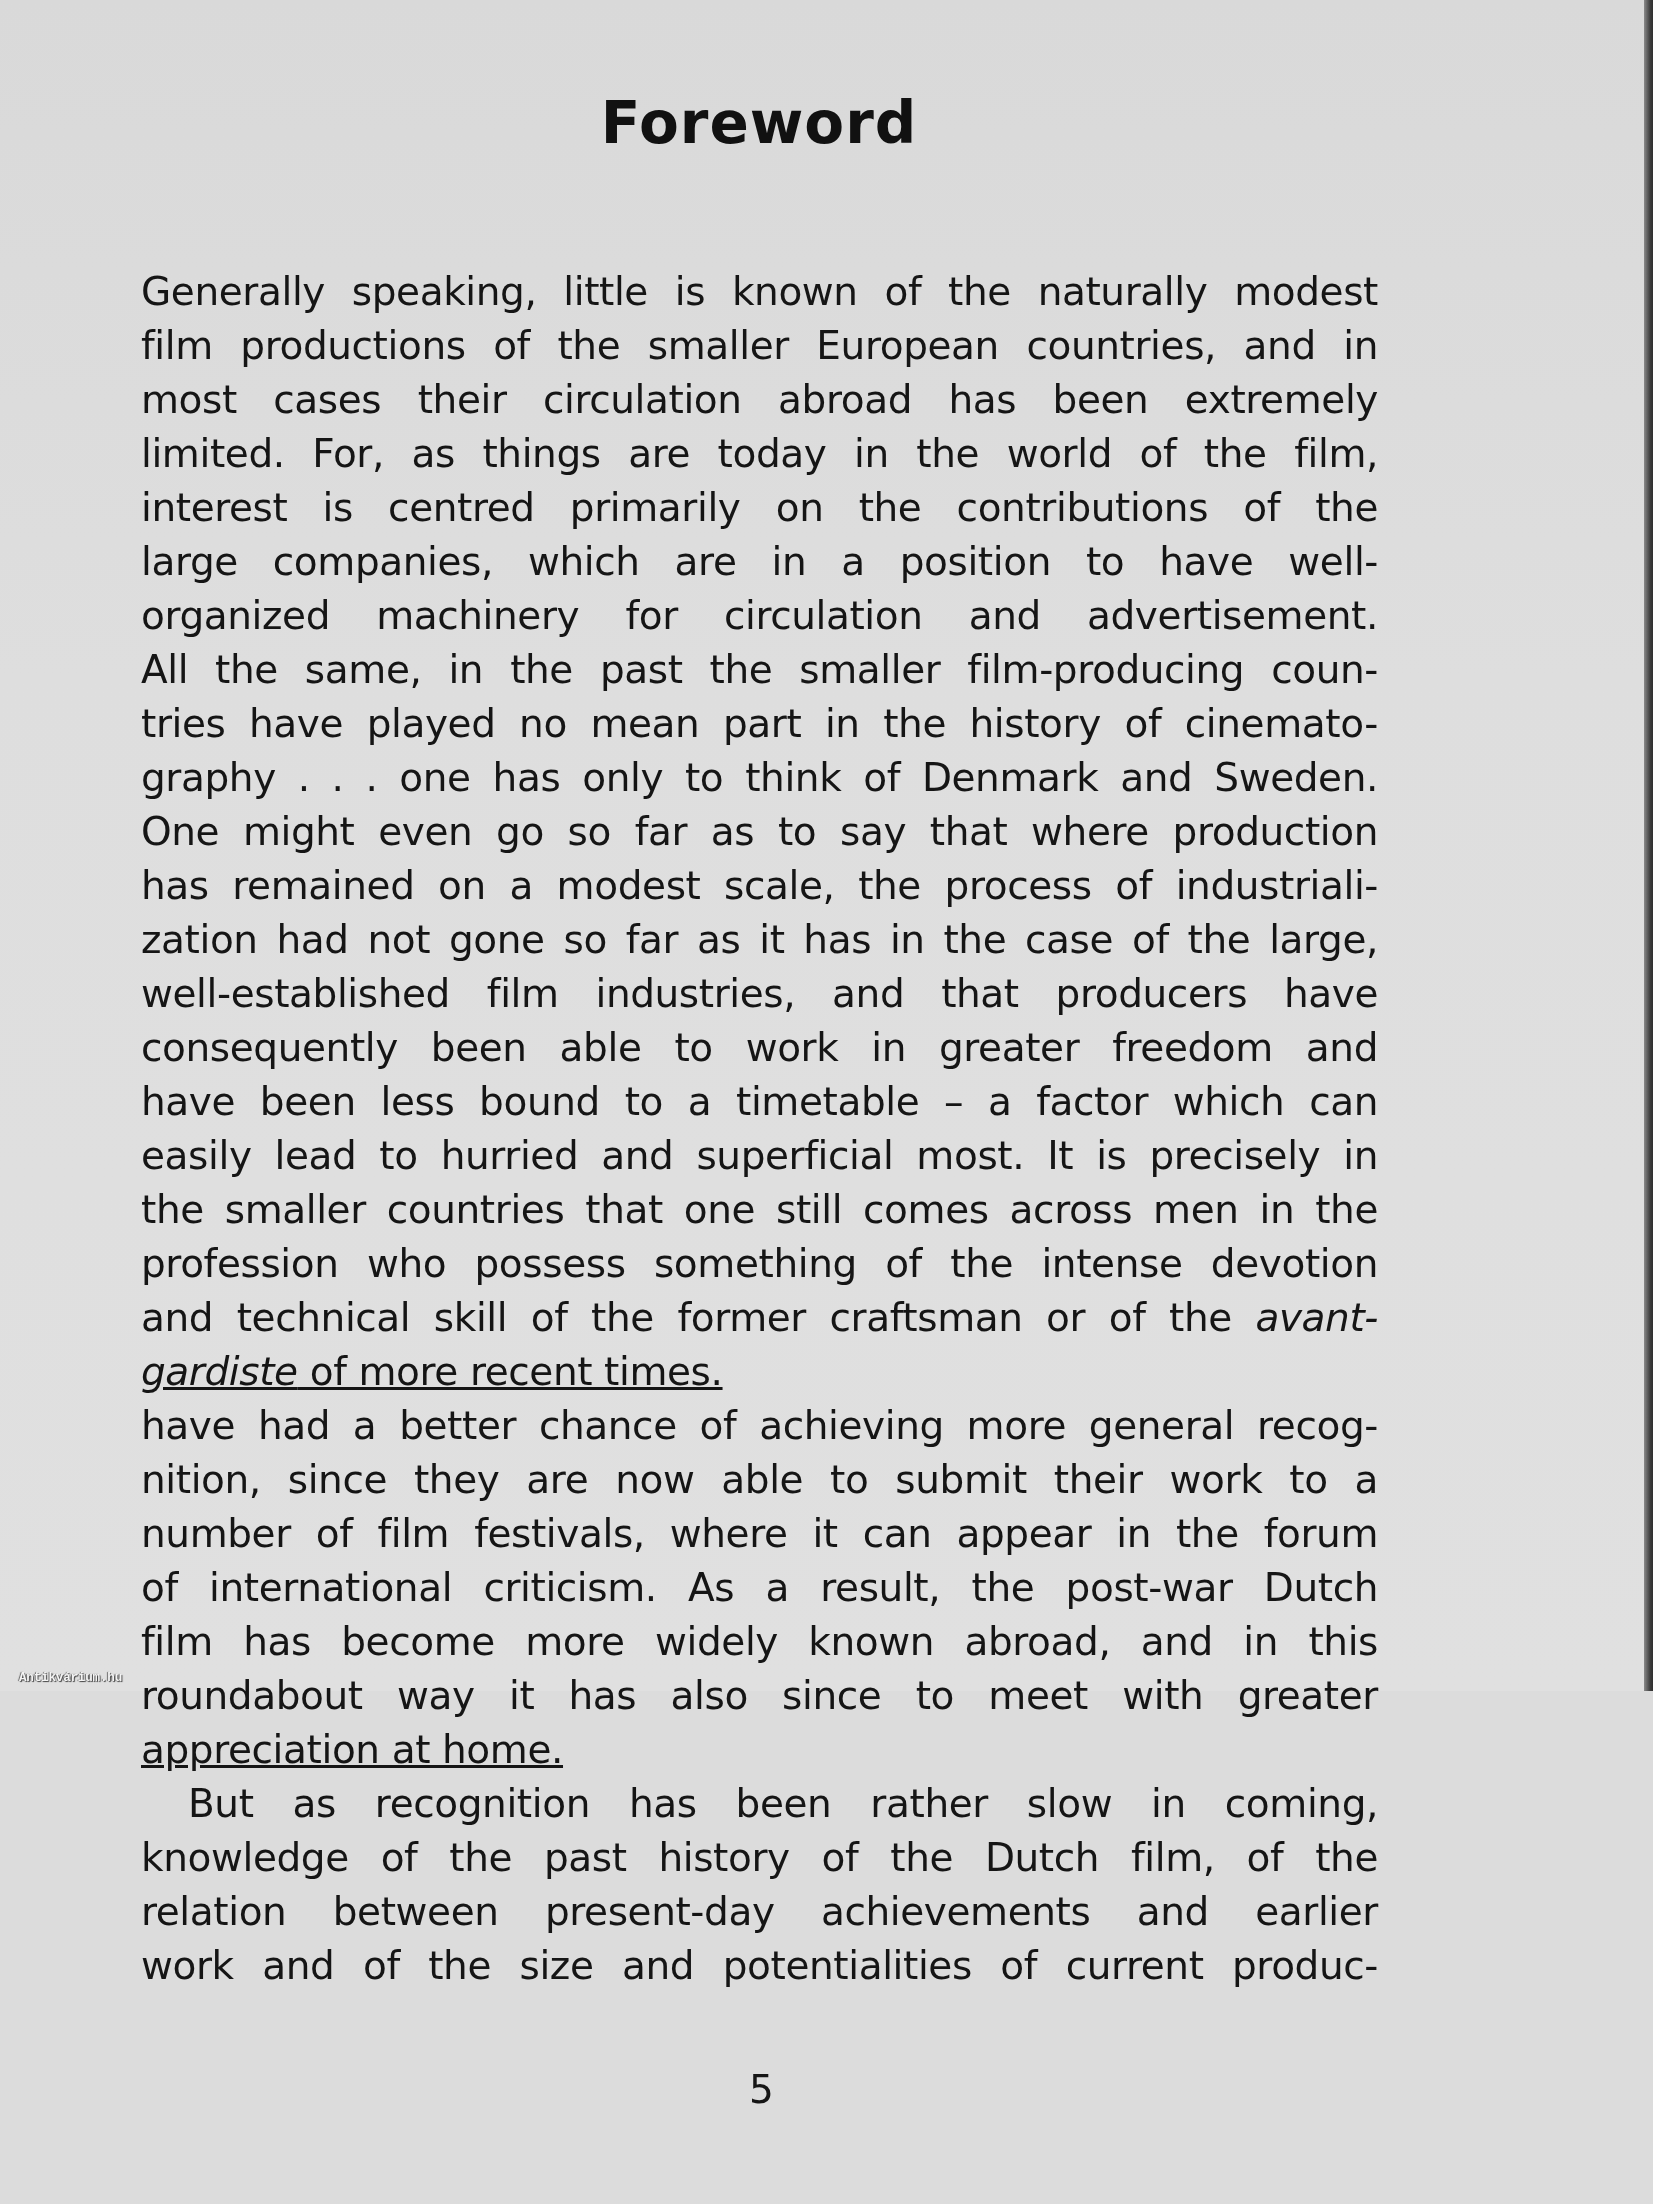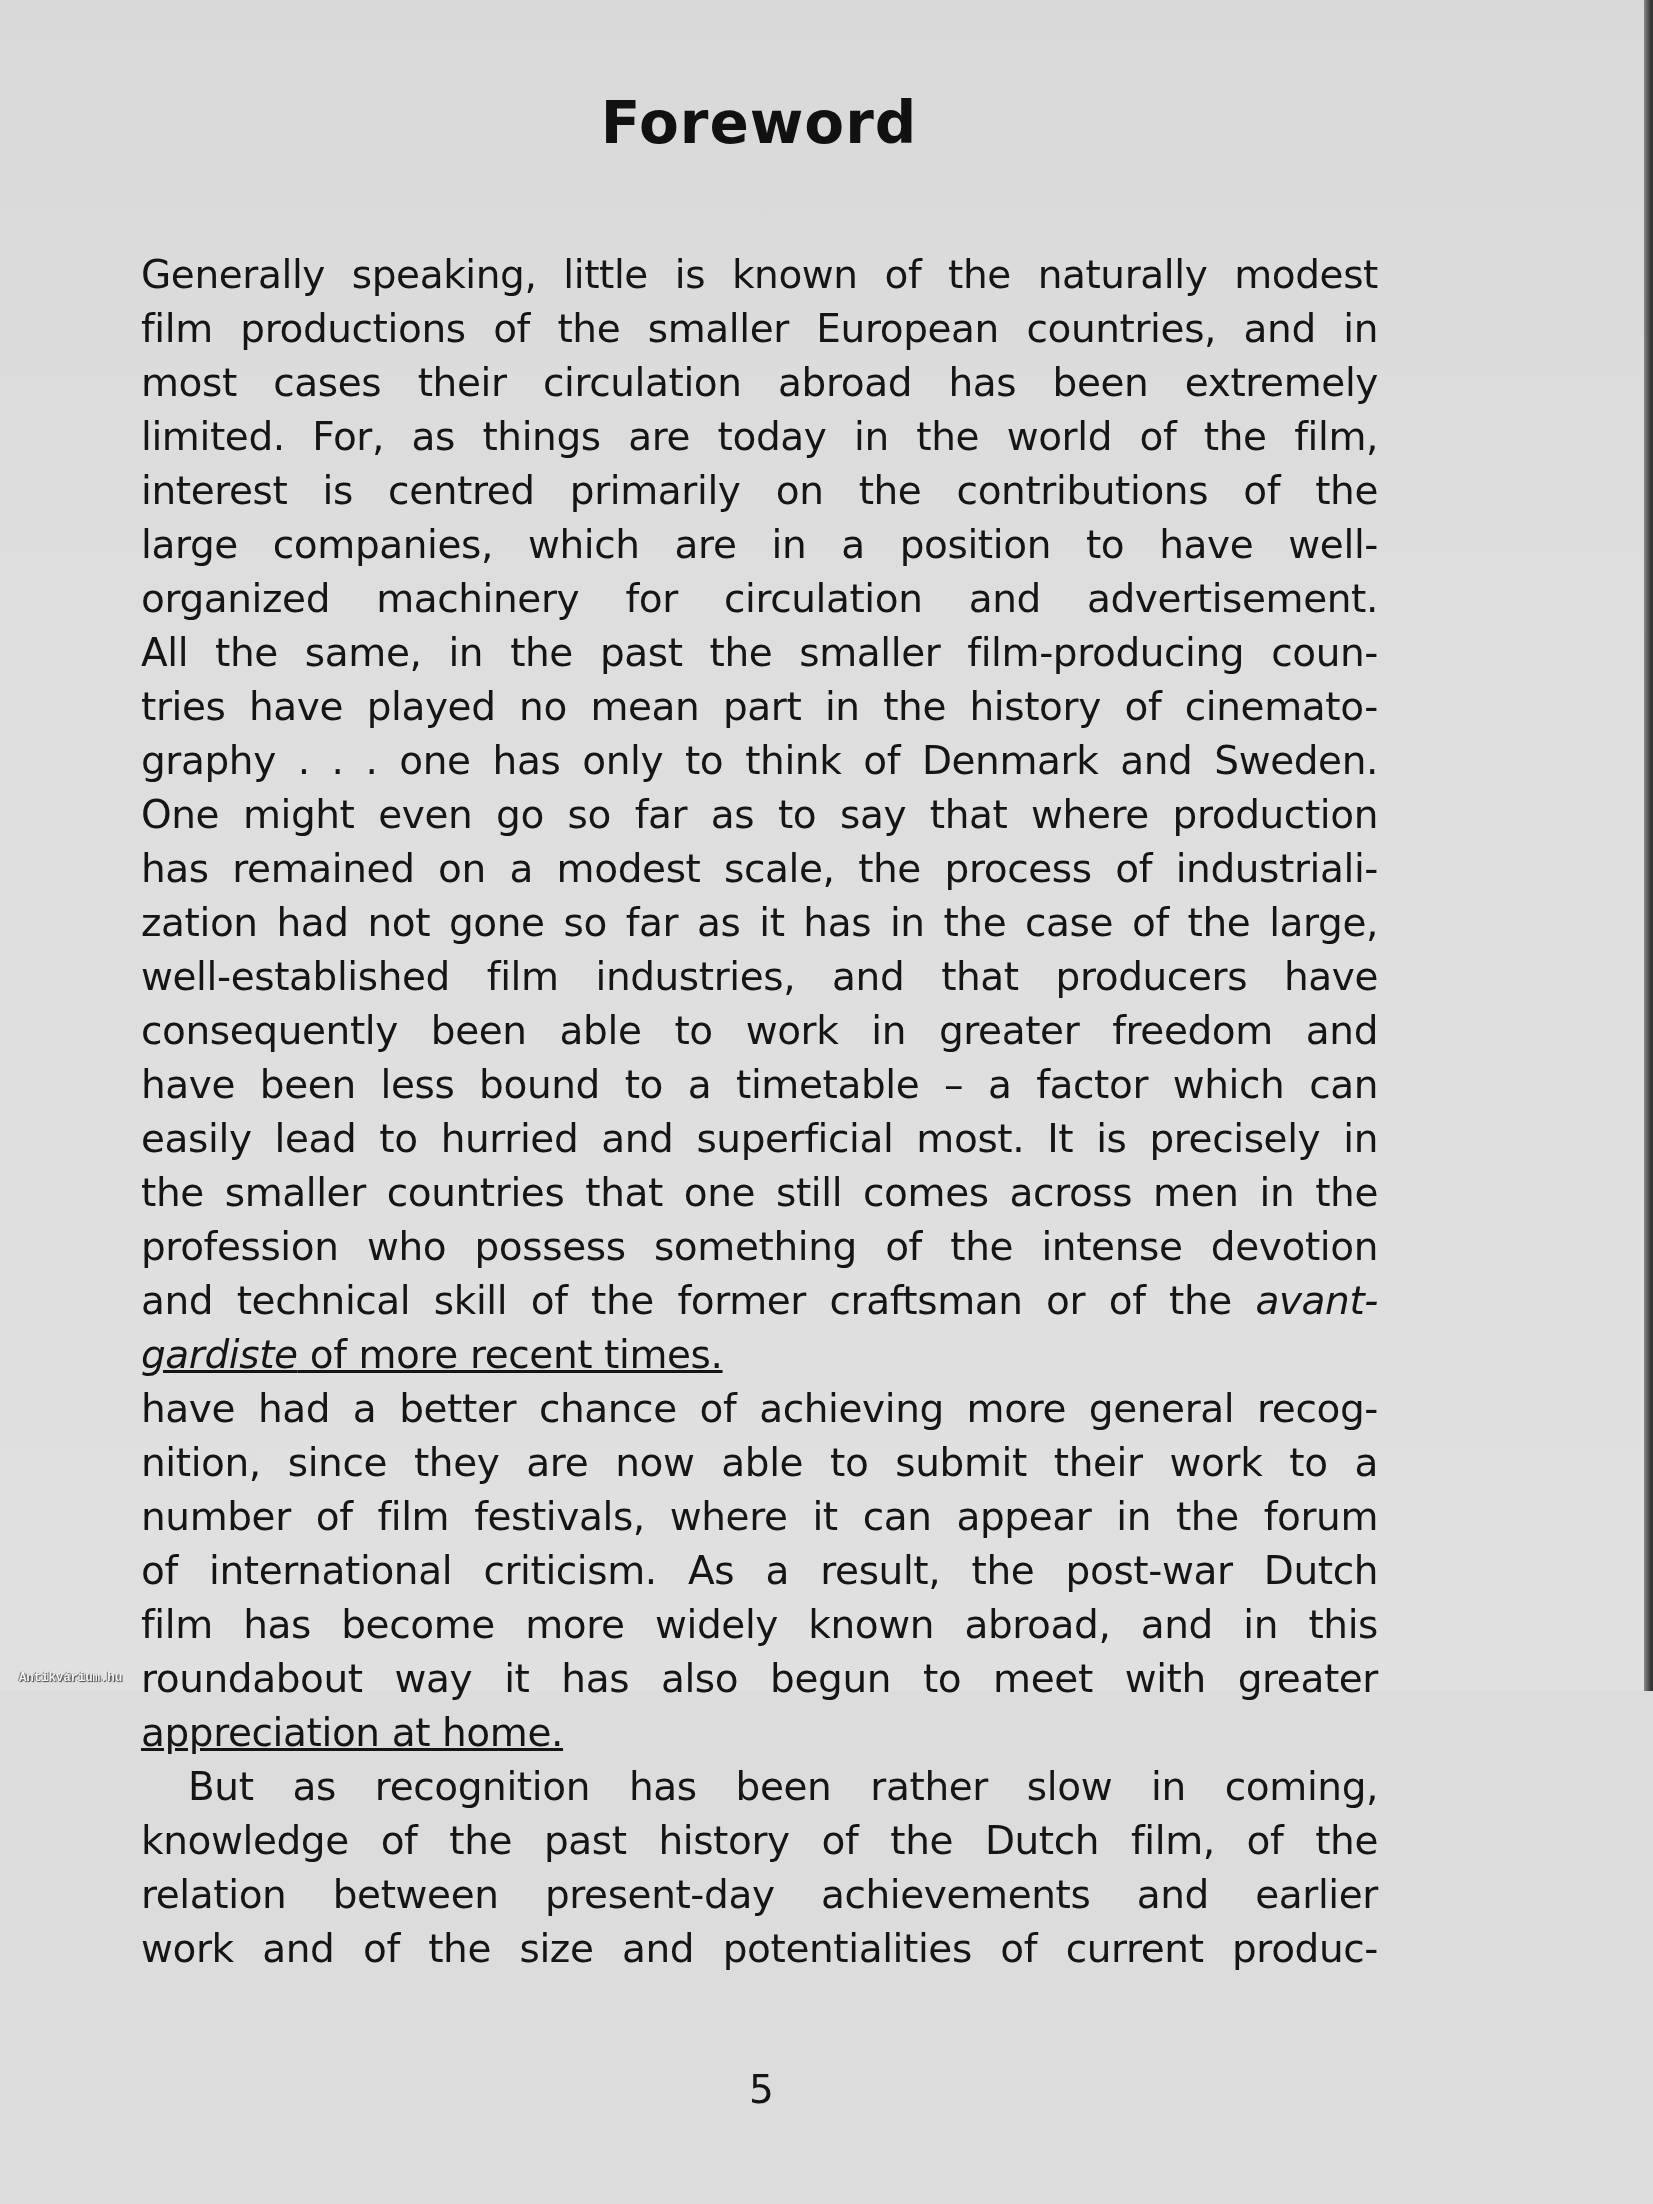--- a/index.html
+++ b/index.html
@@ -33,21 +33,21 @@
       text-align: center;
       font-family: "DejaVu Sans", sans-serif;
       font-weight: bold;
       font-size: 58px;
       letter-spacing: 1px;
       color: #111;
       margin: 0;
     }
     .body-text {
       position: absolute;
-      top: 248px;
+      top: 265px;
       left: 141px;
       width: 1237px;
       font-family: "DejaVu Sans", sans-serif;
       font-size: 39px;
       color: #151515;
     }
     .line {
       height: 54px;
       line-height: 54px;
       white-space: nowrap;
@@ -120,21 +120,21 @@
       <div class="line"><span>and technical skill of the former craftsman or of the </span><em>avant-</em></div>
       <div class="line last"><em>gardiste</em><span> of more recent times.</span></div>
     </div>
 
     <div>
       <div class="line">have had a better chance of achieving more general recog-</div>
       <div class="line">nition, since they are now able to submit their work to a</div>
       <div class="line">number of film festivals, where it can appear in the forum</div>
       <div class="line">of international criticism. As a result, the post-war Dutch</div>
       <div class="line">film has become more widely known abroad, and in this</div>
-      <div class="line">roundabout way it has also begun to meet with greater</div>
+      <div class="line">roundabout way it has also since to meet with greater</div>
       <div class="line last">appreciation at home.</div>
     </div>
 
     <div>
       <div class="line indent">But as recognition has been rather slow in coming,</div>
       <div class="line">knowledge of the past history of the Dutch film, of the</div>
       <div class="line">relation between present-day achievements and earlier</div>
       <div class="line">work and of the size and potentialities of current produc-</div>
     </div>
   </div>

